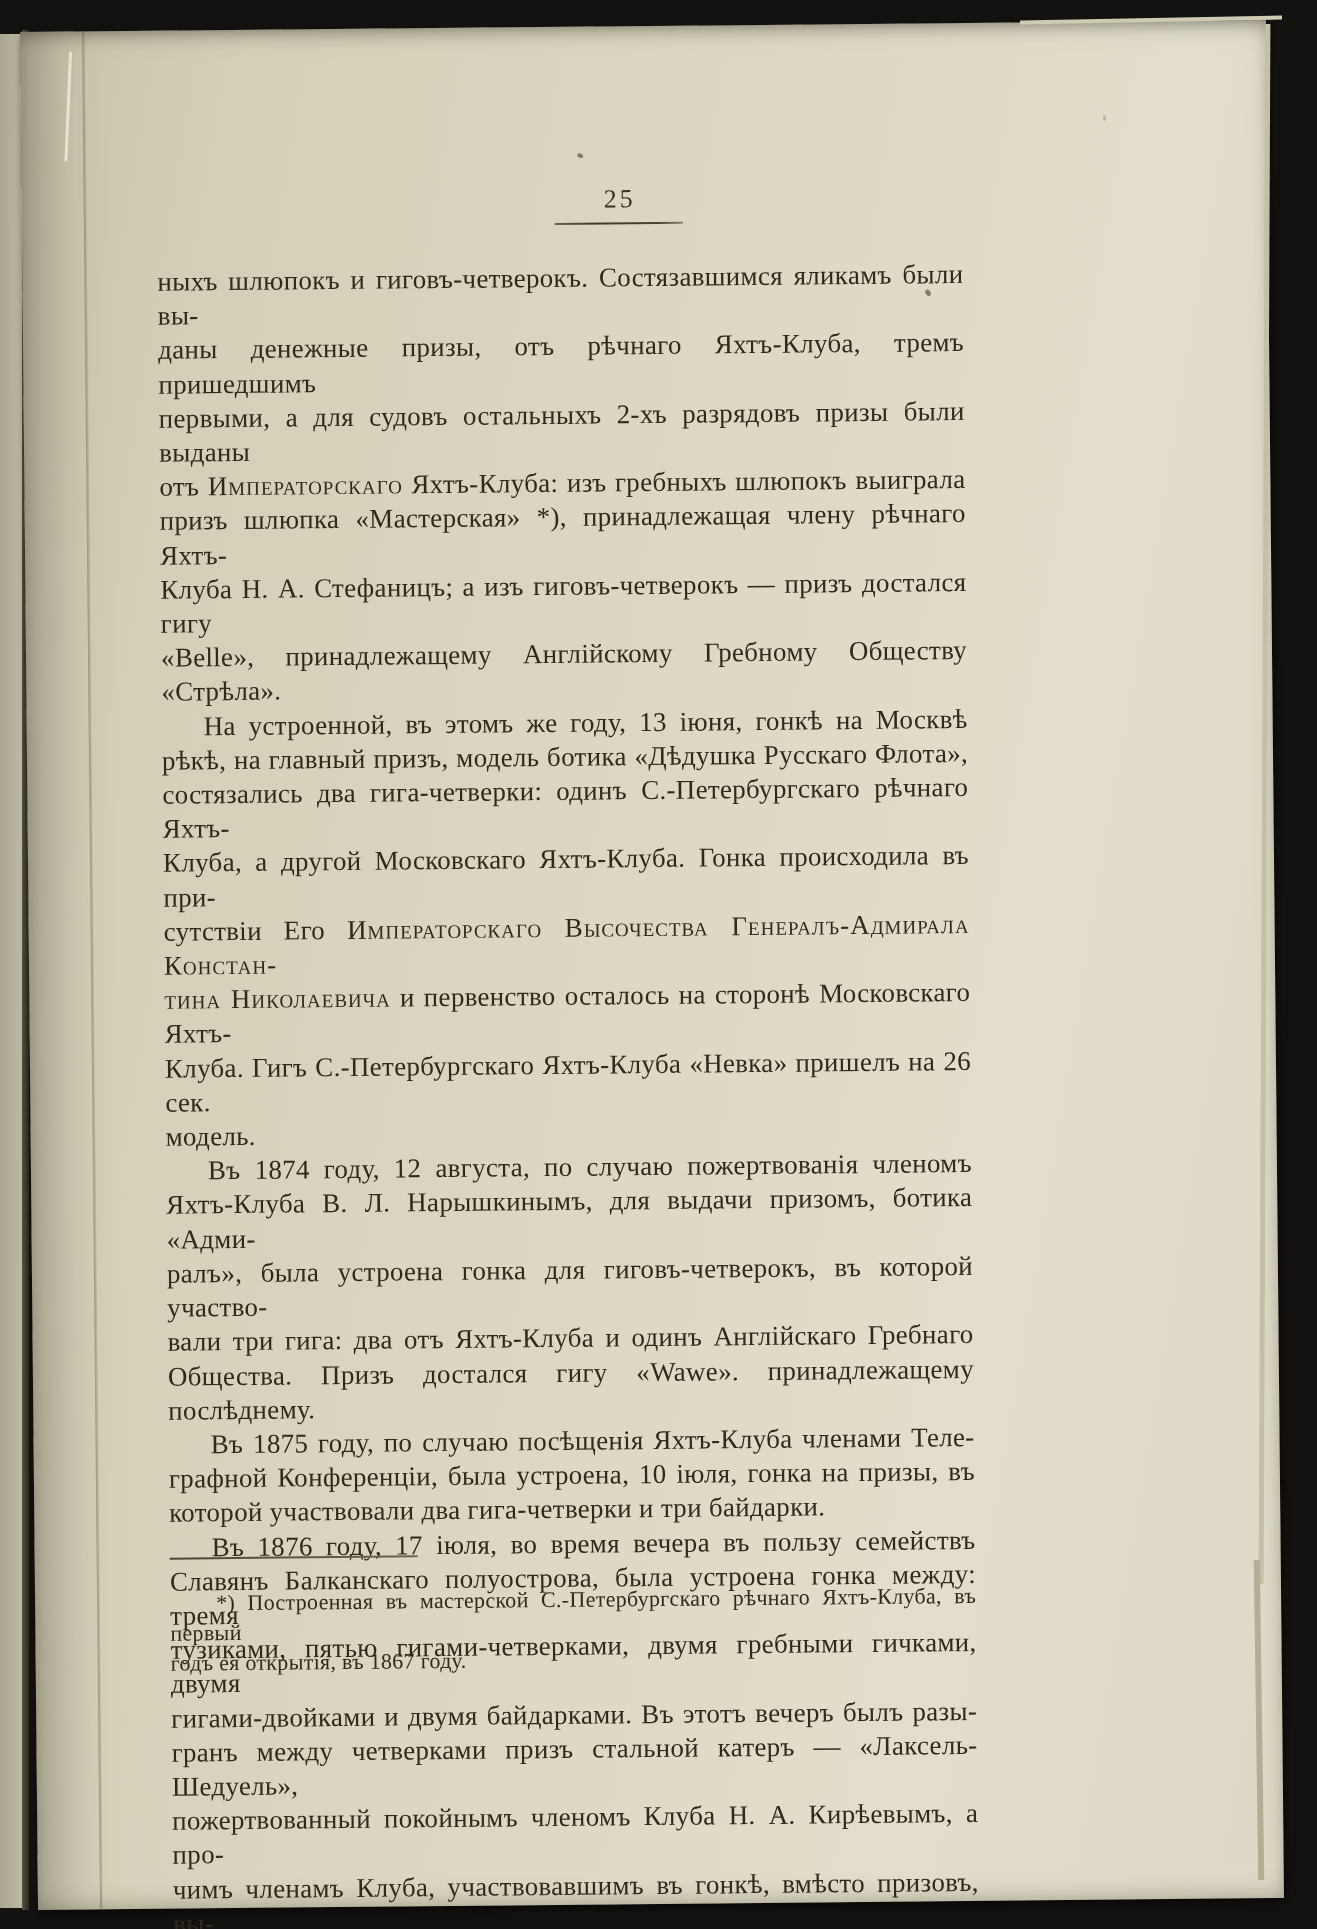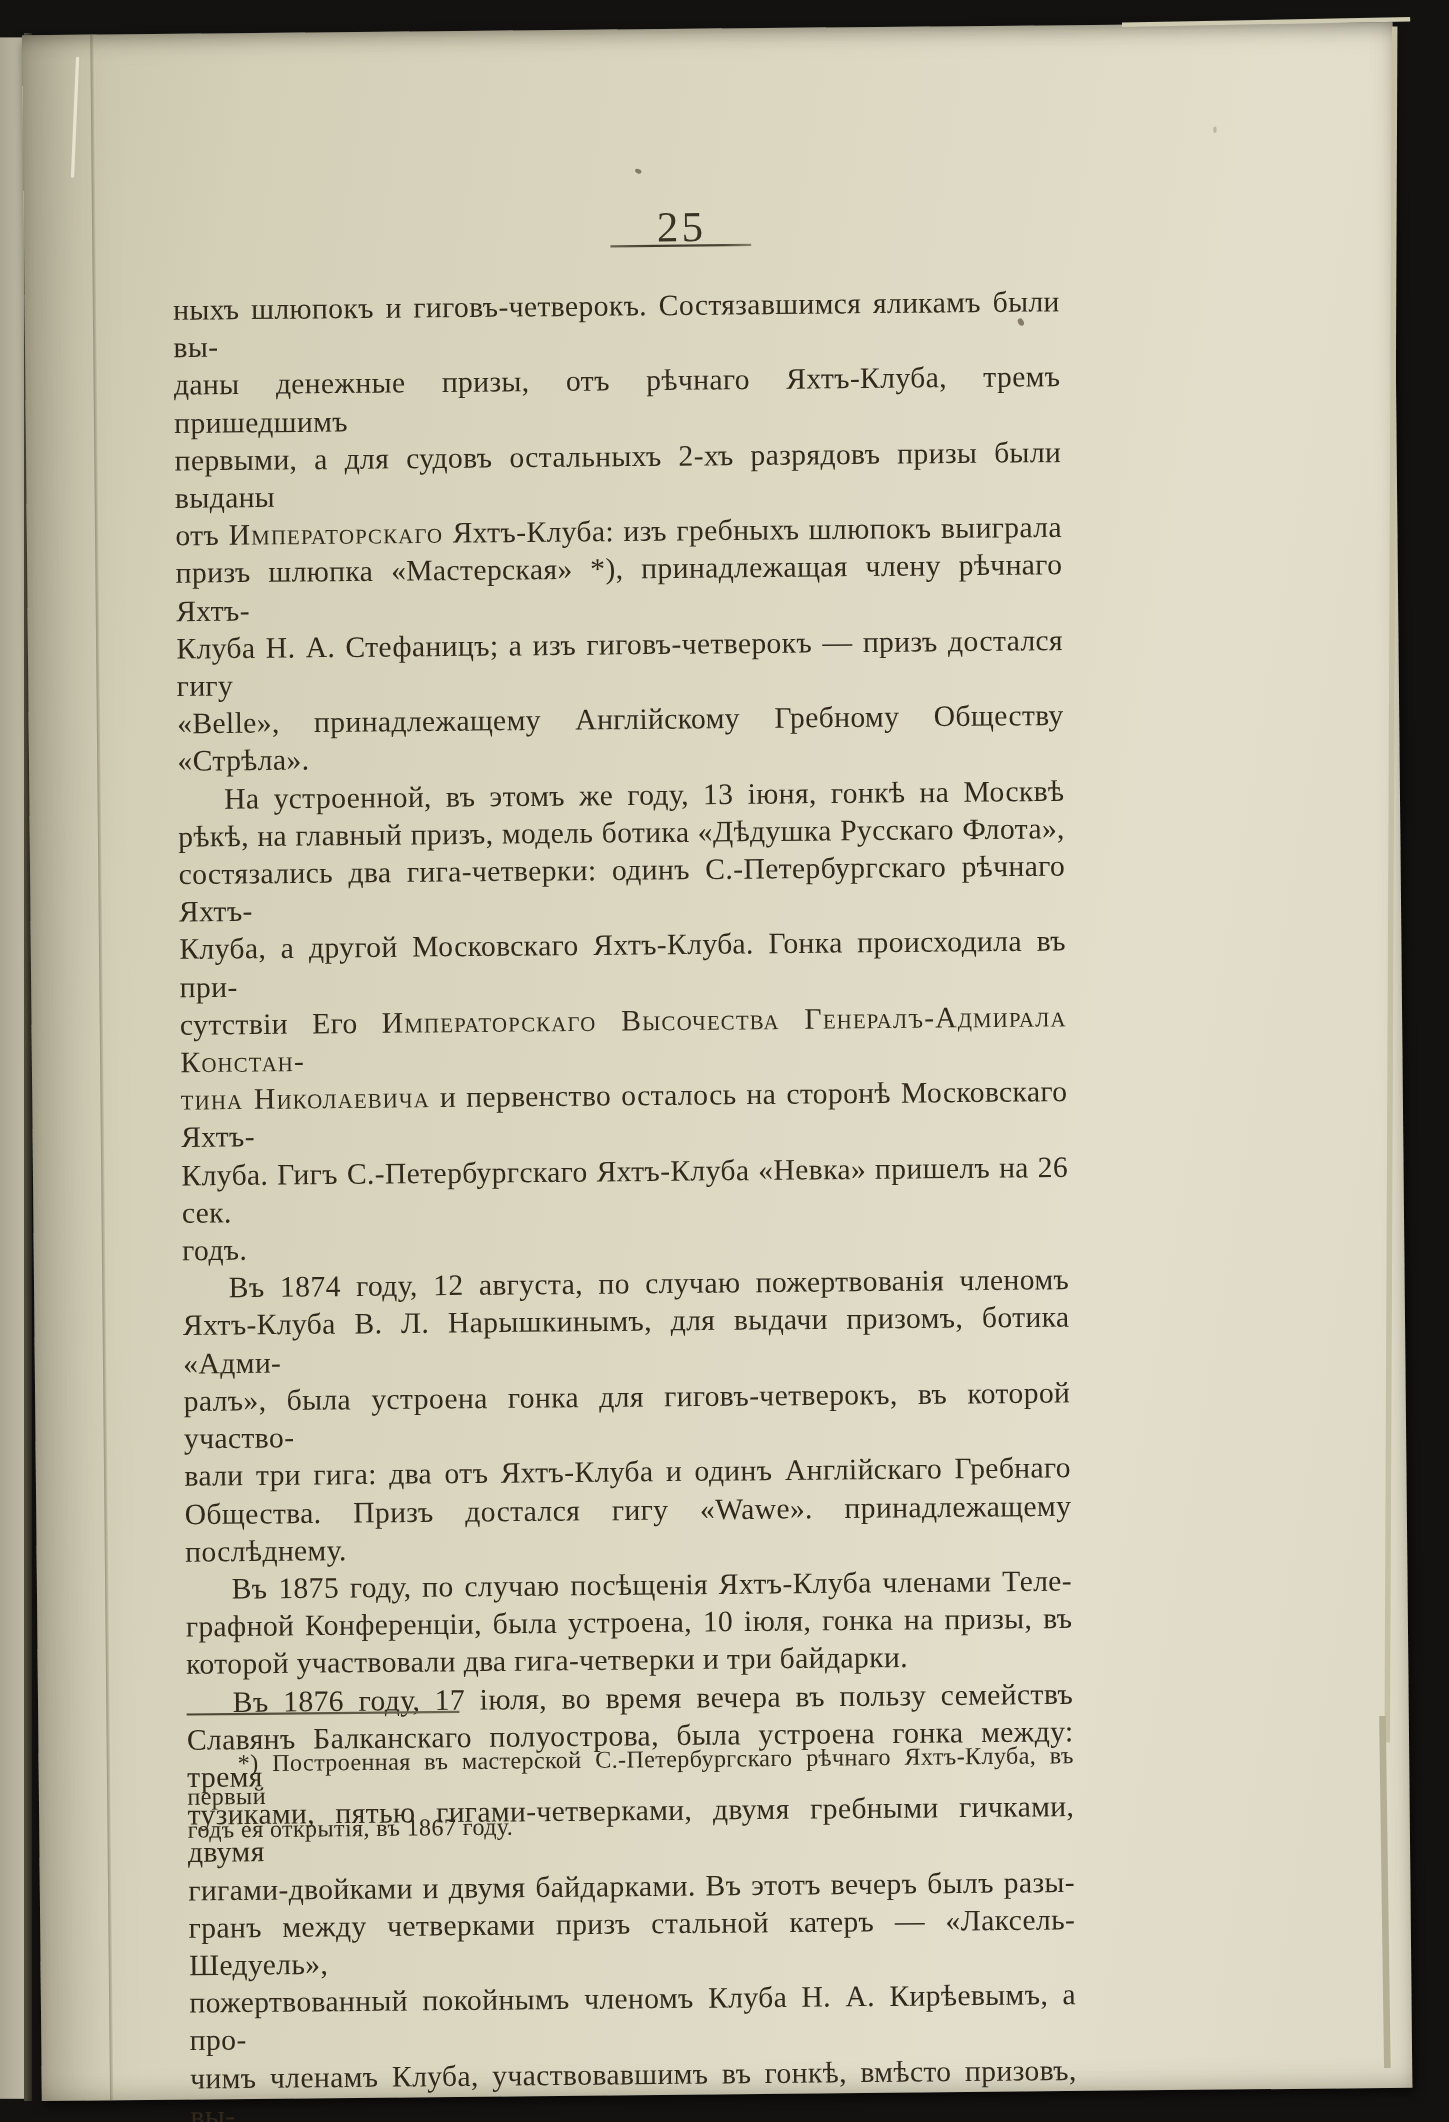--- a/index.html
+++ b/index.html
@@ -41,21 +41,21 @@
   
   .gutter-crease{
     position:absolute;left:62px;top:0;width:3px;height:100%;
     background:linear-gradient(to right,rgba(90,84,62,.45),rgba(120,112,86,.12));
   }
   .crease-mark{
     position:absolute;left:46px;top:20px;width:3px;height:110px;
     background:#efecdb;transform:rotate(3deg);border-radius:2px;opacity:.8;
   }
   .page-header{position:absolute;left:528px;top:158px;width:140px;text-align:center;}
-  .page-number{font-size:39px;letter-spacing:3px;color:#3a3223;}
+  .page-number{font-size:26px;letter-spacing:3px;color:#3a3223;}
   .page-number-rule{
     position:absolute;left:533px;top:196px;width:128px;height:2px;
     background:linear-gradient(to right,#6b6450,#3f3a2c 30%,#4a4434 80%,#8a8268);
   }
   .text-block{position:absolute;left:135px;top:234px;width:806px;}
   .tline{
     font-size:27px;line-height:34.2px;white-space:normal;
     text-align:justify;letter-spacing:.3px;
   }
   .tline.just{text-align-last:justify;}
@@ -98,21 +98,21 @@
         <div class="tline just"><span class="rn">«Belle», принадлежащему Англійскому Гребному Обществу «Стрѣла».</span></div>
       </div>
       <div>
         <div class="tline just" style="text-indent: 42px;"><span class="rn">На устроенной, въ этомъ же году, 13 іюня, гонкѣ на Москвѣ</span></div>
         <div class="tline just"><span class="rn">рѣкѣ, на главный призъ, модель ботика «Дѣдушка Русскаго Флота»,</span></div>
         <div class="tline just"><span class="rn">состязались два гига-четверки: одинъ С.-Петербургскаго рѣчнаго Яхтъ-</span></div>
         <div class="tline just"><span class="rn">Клуба, а другой Московскаго Яхтъ-Клуба. Гонка происходила въ при-</span></div>
         <div class="tline just"><span class="rn">сутствіи Его </span><span class="sc">Императорскаго Высочества Генералъ-Адмирала Констан-</span></div>
         <div class="tline just"><span class="sc">тина Николаевича</span><span class="rn"> и первенство осталось на сторонѣ Московскаго Яхтъ-</span></div>
         <div class="tline just"><span class="rn">Клуба. Гигъ С.-Петербургскаго Яхтъ-Клуба «Невка» пришелъ на 26 сек.</span></div>
-        <div class="tline"><span class="rn">годъ.</span></div>
+        <div class="tline"><span class="rn">модель.</span></div>
       </div>
       <div>
         <div class="tline just" style="text-indent: 42px;"><span class="rn">Въ 1874 году, 12 августа, по случаю пожертвованія членомъ</span></div>
         <div class="tline just"><span class="rn">Яхтъ-Клуба В. Л. Нарышкинымъ, для выдачи призомъ, ботика «Адми-</span></div>
         <div class="tline just"><span class="rn">ралъ», была устроена гонка для гиговъ-четверокъ, въ которой участво-</span></div>
         <div class="tline just"><span class="rn">вали три гига: два отъ Яхтъ-Клуба и одинъ Англійскаго Гребнаго</span></div>
         <div class="tline just"><span class="rn">Общества. Призъ достался гигу «Wawe». принадлежащему послѣднему.</span></div>
       </div>
       <div>
         <div class="tline just" style="text-indent: 42px;"><span class="rn">Въ 1875 году, по случаю посѣщенія Яхтъ-Клуба членами Теле-</span></div>

